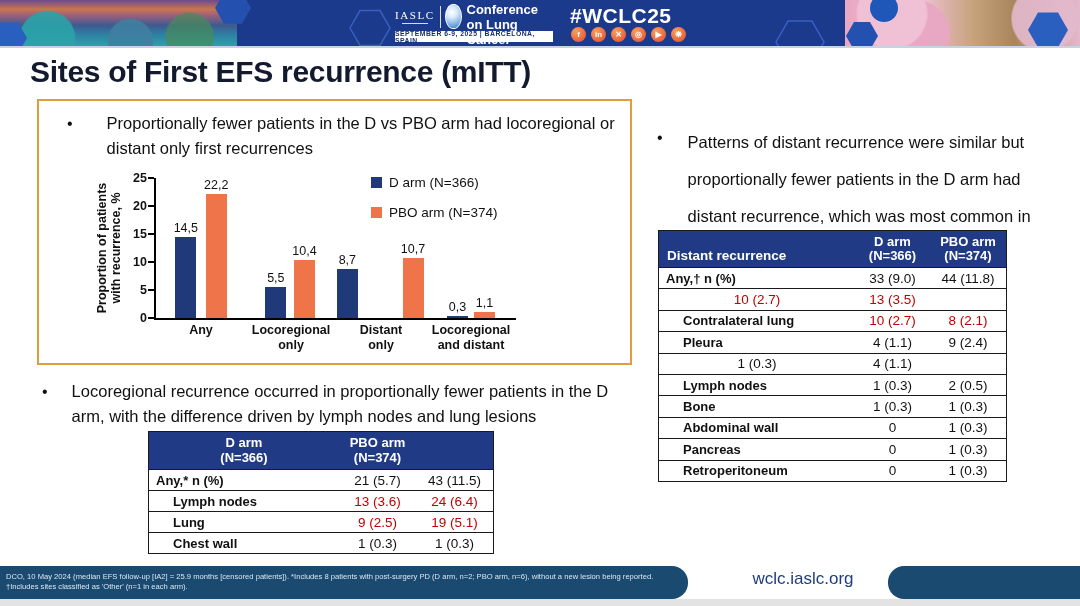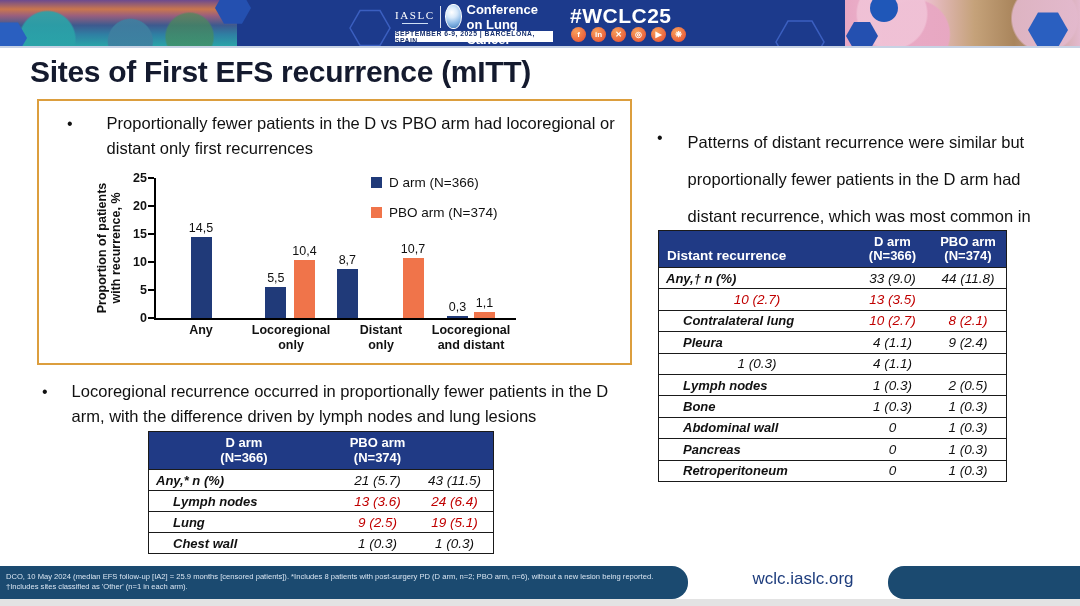--- a/index.html
+++ b/index.html
@@ -84,21 +84,21 @@
   .tbl-dist{left:658px;top:230px;width:347px;--cols:196px 75px 76px;}
   .thead{display:grid;grid-template-columns:var(--cols);background:var(--table-header-blue);color:#fff;}
   .tbl-loco .thead{height:37px;}
   .tbl-dist .thead{height:36px;}
   .th{display:flex;align-items:center;justify-content:center;text-align:center;font-weight:bold;
     font-size:13px;line-height:14.5px;white-space:pre-line;}
   .th0{align-items:flex-end;justify-content:flex-start;text-align:left;padding:0 0 4px 8px;font-size:13.5px;}
   .trow{display:grid;grid-template-columns:var(--cols);border-top:1.5px solid #1a1a1a;}
   .tbl-loco .trow{height:20px;}
   .tbl-dist .trow{height:20.4px;}
-  .td{display:flex;align-items:center;font-style:italic;}
+  .td{display:flex;align-items:center;}
   .tlabel{font-weight:bold;font-size:13px;color:#111;padding-left:7px;}
   .tlabel.indent{padding-left:24px;}
   .tval{justify-content:center;font-size:13.5px;color:#111;}
   .tval.red{color:var(--red);}
 
   
   .fpill-left{position:absolute;left:0;top:566px;width:688px;height:33px;background:var(--footer-blue);
     border-radius:0 16px 16px 0;color:#d9e5f2;font-size:7.6px;line-height:9.5px;
     padding:6px 0 0 6px;box-sizing:border-box;white-space:nowrap;overflow:hidden;}
   .website{position:absolute;left:718px;top:569px;width:170px;text-align:center;
@@ -168,20 +168,24 @@
         <span class="ymark" style="bottom: 83px;"></span>
         <span class="ytick" style="bottom: 112px;">20</span>
         <span class="ymark" style="bottom: 111px;"></span>
         <span class="ytick" style="bottom: 140px;">25</span>
         <span class="ymark" style="bottom: 139px;"></span>
         <div class="group" style="left: 0px;">
           <div class="bar-col">
             <span class="bar-label">14,5</span>
             <div class="bar" style="height: 81.2px; background: rgb(32, 58, 121);"></div>
           </div>
+          <div class="bar-col">
+            <span class="bar-label">22,2</span>
+            <div class="bar" style="height: 124.32px; background: rgb(240, 116, 74);"></div>
+          </div>
         </div>
         <div class="cat-label" style="left: 0px;">Any</div>
         <div class="group" style="left: 90px;">
           <div class="bar-col">
             <span class="bar-label">5,5</span>
             <div class="bar" style="height: 30.8px; background: rgb(32, 58, 121);"></div>
           </div>
           <div class="bar-col">
             <span class="bar-label">10,4</span>
             <div class="bar" style="height: 58.24px; background: rgb(240, 116, 74);"></div>

